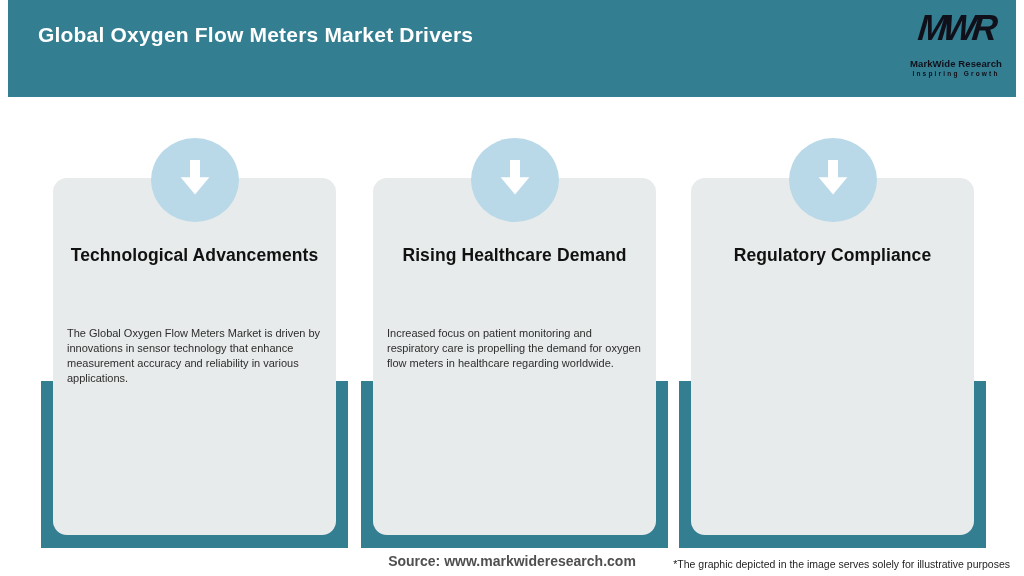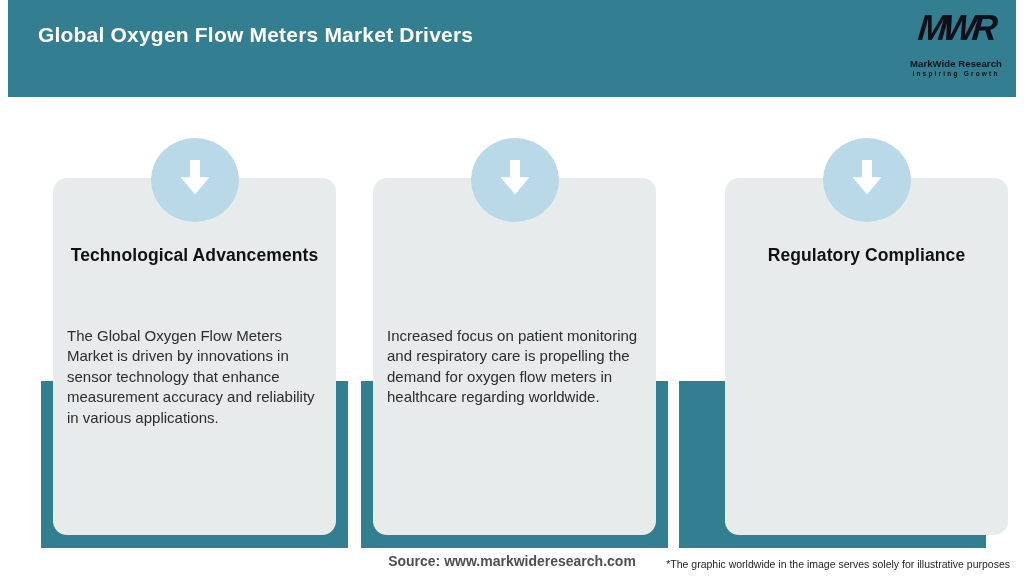--- a/index.html
+++ b/index.html
@@ -49,38 +49,38 @@
   .backing.b0{left:41px;}
   .backing.b1{left:361px;}
   .backing.b2{left:679px;}
 
   .card{
     position:absolute;top:178px;width:283px;height:357px;
     background:var(--card-bg);border-radius:14px;padding-left:6px;
   }
   .card.c0{left:53px;}
   .card.c1{left:373px;}
-  .card.c2{left:725px;}
+  .card.c2{left:691px;}
 
   .icon-circle{
     position:absolute;top:-40px;left:50%;
     width:88px;height:84px;margin-left:-44px;
     background:var(--icon-circle);border-radius:50%;
     display:flex;align-items:center;justify-content:center;
   }
   .icon-circle svg{width:46px;height:52px;display:block;}
 
   .card-title{
     position:absolute;top:67px;left:8px;right:8px;
     text-align:center;font-size:17.5px;font-weight:700;color:#111111;
     letter-spacing:.1px;
   }
   .card-desc{
     position:absolute;top:148px;left:14px;right:10px;
-    font-size:15px;line-height:1.36;color:#2d2d2d;
+    font-size:11px;line-height:1.36;color:#2d2d2d;
   }
 
   
   .source-text{
     position:absolute;left:0;right:0;top:553px;
     text-align:center;
     font-size:14px;font-weight:700;color:#4f4f4f;
   }
   .disclaimer-text{
     position:absolute;right:14px;top:558px;
@@ -114,28 +114,29 @@
     <h2 class="card-title">Technological Advancements</h2>
     <p class="card-desc">The Global Oxygen Flow Meters Market is driven by innovations in sensor technology that enhance measurement accuracy and reliability in various applications.</p>
   </section>
 
   <section class="card c1">
     <div class="icon-circle">
       <svg viewBox="0 0 24 26" aria-hidden="true">
         <polygon points="9.4,2.5 14.6,2.5 14.6,11.5 19.5,11.5 12,20.5 4.5,11.5 9.4,11.5" fill="#ffffff"></polygon>
       </svg>
     </div>
+    <h2 class="card-title">Rising Healthcare Demand</h2>
     <p class="card-desc">Increased focus on patient monitoring and respiratory care is propelling the demand for oxygen flow meters in healthcare regarding worldwide.</p>
   </section>
 
   <section class="card c2">
     <div class="icon-circle">
       <svg viewBox="0 0 24 26" aria-hidden="true">
         <polygon points="9.4,2.5 14.6,2.5 14.6,11.5 19.5,11.5 12,20.5 4.5,11.5 9.4,11.5" fill="#ffffff"></polygon>
       </svg>
     </div>
     <h2 class="card-title">Regulatory Compliance</h2>
   </section>
 
   <div class="source-text">Source: www.markwideresearch.com</div>
-  <div class="disclaimer-text">*The graphic worldwide in the image serves solely for illustrative purposes</div>
+  <div class="disclaimer-text">*The graphic depicted in the image serves solely for illustrative purposes</div>
 
 </div>
 
 </body></html>

